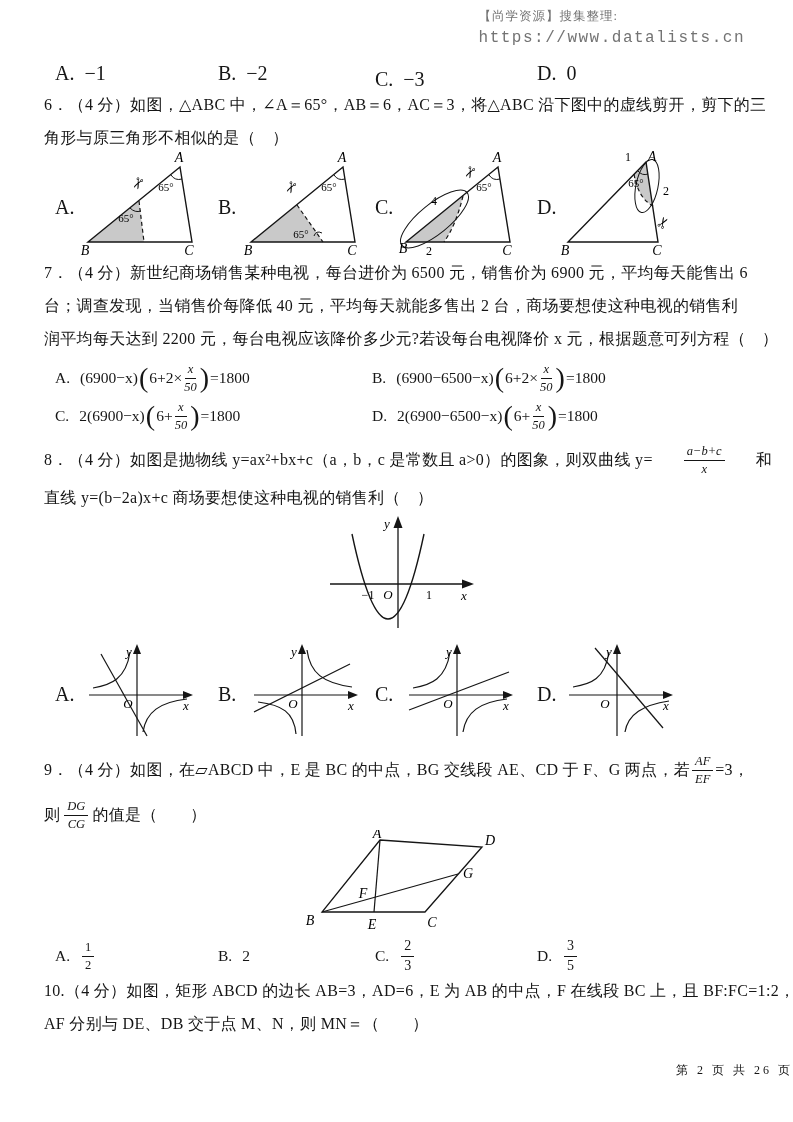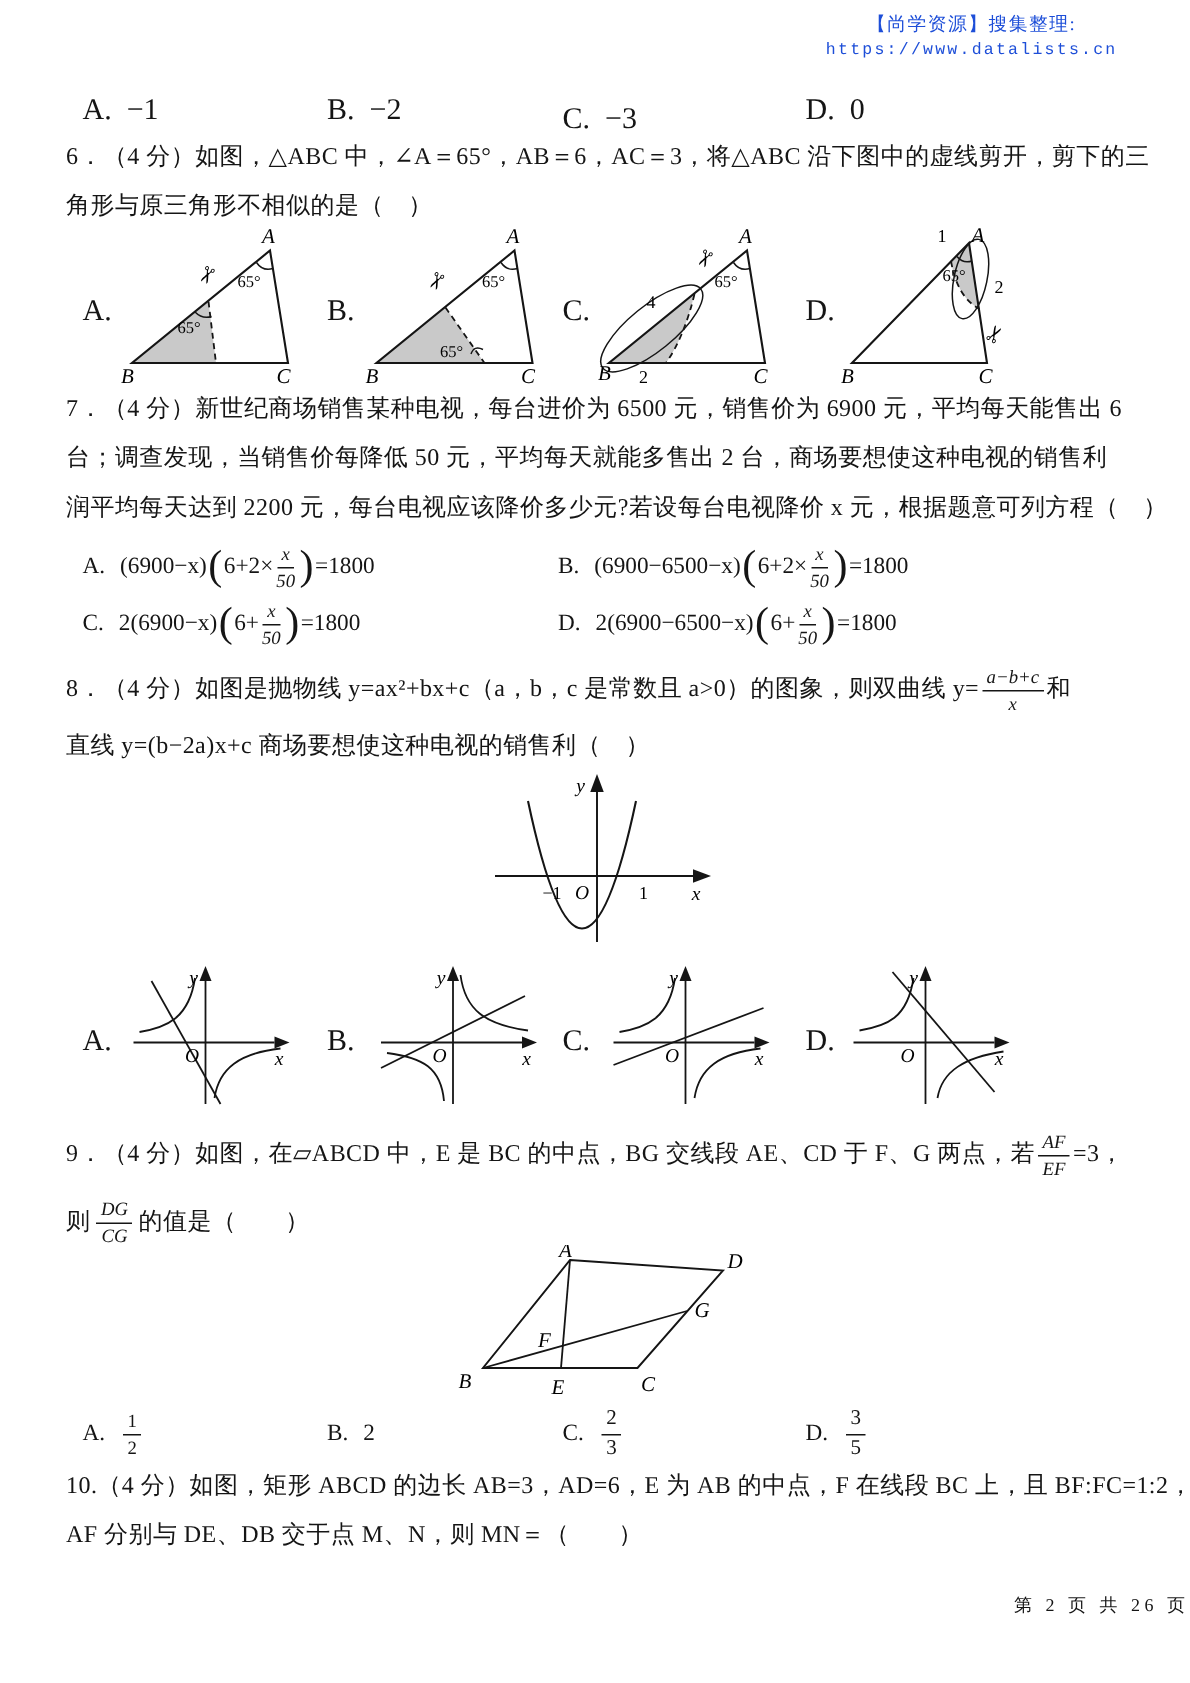--- a/index.html
+++ b/index.html
@@ -9,23 +9,23 @@
   .tline{font-size:16px;white-space:nowrap;letter-spacing:0.3px;line-height:1.35;}
   .optcell{font-size:20px;white-space:nowrap;}
   .mathrow{display:flex;align-items:center;font-size:15.5px;white-space:nowrap;}
   .mathrow .lab{margin-right:10px;}
   .frac{display:inline-flex;flex-direction:column;align-items:center;
         font-style:italic;font-size:12.5px;line-height:1.2;margin:0 2px;vertical-align:middle;}
   .frac .n{border-bottom:1px solid #151515;padding:0 3px 1px;}
   .frac .d{padding-top:1px;}
   .frac.rm{font-style:normal;}
   .bp{font-size:28px;font-weight:300;line-height:0.9;padding:0 1px;}
-  .wm{color:#1d4ed8;text-align:center;line-height:1.55;}
+  .wm{color:#737373;text-align:left;line-height:1.55;}
   .wm .w1{font-size:12.5px;letter-spacing:1px;}
-  .wm .w2{font-size:11px;font-family:"Liberation Mono","DejaVu Sans Mono",monospace;letter-spacing:1.5px;}
+  .wm .w2{font-size:16px;font-family:"Liberation Mono","DejaVu Sans Mono",monospace;letter-spacing:1.5px;}
   .footer{width:100%;text-align:right;font-size:12px;letter-spacing:3px;}
   svg text{font-family:"Liberation Serif","DejaVu Serif",serif;}
   svg .v{font-style:italic;font-size:14px;}
   svg .ang{font-size:11px;}
   svg .num{font-size:12px;}
   svg .scis{font-size:15px;font-style:normal;}
   svg .axl{font-style:italic;font-size:13px;}
 </style>
 </head>
 <body>
@@ -100,21 +100,21 @@
   <text class="ang" x="76" y="37" text-anchor="middle">65°</text>
   <text class="num" x="68" y="11" text-anchor="middle">1</text>
   <text class="num" x="106" y="45" text-anchor="middle">2</text>
   <text class="v" x="92" y="11" text-anchor="middle">A</text>
   <text class="v" x="5" y="105" text-anchor="middle">B</text>
   <text class="v" x="97" y="105" text-anchor="middle">C</text>
   <text class="scis" x="96" y="80" transform="rotate(-60 101 73)">✂</text>
 </svg>
 
 <div class="abs tline" style="left:44px;top:262px;">7．（4 分）新世纪商场销售某种电视，每台进价为 6500 元，销售价为 6900 元，平均每天能售出 6</div>
-<div class="abs tline" style="left:44px;top:295px;">台；调查发现，当销售价每降低 50 元，平均每天就能多售出 2 台，商场要想使这种电视的销售利</div>
+<div class="abs tline" style="left:44px;top:295px;">台；调查发现，当销售价每降低 40 元，平均每天就能多售出 2 台，商场要想使这种电视的销售利</div>
 <div class="abs tline" style="left:44px;top:328px;">润平均每天达到 2200 元，每台电视应该降价多少元?若设每台电视降价 x 元，根据题意可列方程（　）</div>
 
 <div class="abs mathrow" style="left:55px;top:358px;height:40px;">
   <span class="lab">A.</span>
   <span>(6900−x)</span>
   <span class="bp">(</span>
   <span>6+2×</span>
   <span class="frac">
       <span class="n">x</span>
       <span class="d">50</span>
@@ -152,21 +152,21 @@
   <span class="bp">(</span>
   <span>6+</span>
   <span class="frac">
       <span class="n">x</span>
       <span class="d">50</span>
     </span>
   <span class="bp">)</span>
   <span>=1800</span>
 </div>
 
-<div class="abs mathrow" style="left:44px;top:438px;height:44px;font-size:16px;">
+<div class="abs mathrow" style="left:44px;top:438px;height:44px;font-size:16px;gap:29px;">
   <span class="tline">8．（4 分）如图是抛物线 y=ax²+bx+c（a，b，c 是常数且 a&gt;0）的图象，则双曲线 y=</span>
   <span class="frac">
       <span class="n">a−b+c</span>
       <span class="d">x</span>
     </span>
   <span class="tline">和</span>
 </div>
 <div class="abs tline" style="left:44px;top:487px;">直线 y=(b−2a)x+c 商场要想使这种电视的销售利（　）</div>
 
 <svg class="abs" style="left:318px;top:514px;" width="160" height="122" viewBox="0 0 160 122">

